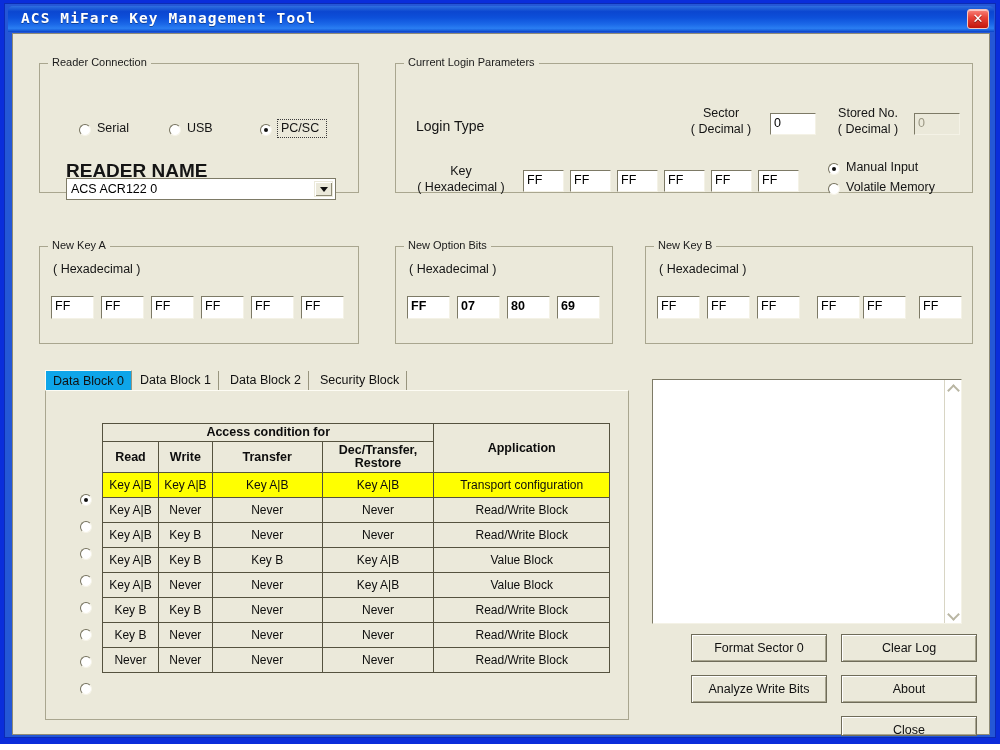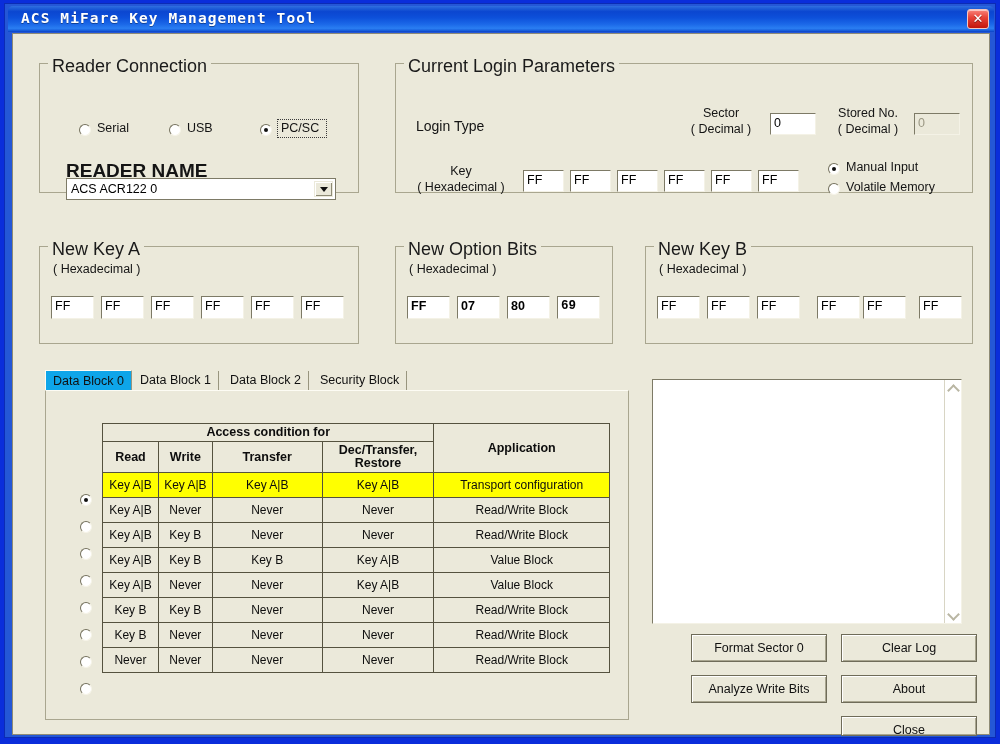--- a/index.html
+++ b/index.html
@@ -38,21 +38,21 @@
   #client{position:absolute;left:7px;top:29px;width:978px;height:702px;
        background:#ece9d8;
        border:1px solid #8e8b76;box-sizing:border-box;}
   #surface{position:absolute;left:0;top:0;width:100%;height:100%;
        background:#ebe9da;}
 
   
   .gbox{position:absolute;border:1px solid #a9a68f;
         box-sizing:border-box;background:transparent;}
   .gbox>.legend{position:absolute;top:-8px;left:8px;padding:0 4px;
-        background:#ebe9da;font-size:18px;color:#1a1a1a;
+        background:#ebe9da;font-size:11px;color:#1a1a1a;
         white-space:nowrap;}
 
   .lbl{position:absolute;font-size:12.5px;color:#141414;white-space:nowrap;}
   .lbl.b{font-weight:bold;}
   .lbl.c{text-align:center;}
 
   
   .field{position:absolute;background:#ffffff;box-sizing:border-box;
         border-top:1px solid #7d7a66;border-left:1px solid #7d7a66;
         border-right:1px solid #f4f2e6;border-bottom:1px solid #f4f2e6;
@@ -207,21 +207,21 @@
         <div class="field" style="left:238px;top:262px;width:43px;height:23px;">FF</div>
         <div class="field" style="left:288px;top:262px;width:43px;height:23px;">FF</div>
 
         <div class="gbox" style="left:382px;top:212px;width:218px;height:98px;">
           <span class="legend">New Option Bits</span>
         </div>
         <div class="lbl" style="left:396px;top:228px;">( Hexadecimal )</div>
         <div class="field" style="left:394px;top:262px;width:43px;height:23px;font-weight:bold;">FF</div>
         <div class="field" style="left:444px;top:262px;width:43px;height:23px;font-weight:bold;">07</div>
         <div class="field" style="left:494px;top:262px;width:43px;height:23px;font-weight:bold;">80</div>
-        <div class="field" style="left:544px;top:262px;width:43px;height:23px;font-weight:bold;font-family:Liberation Mono, monospace;">69</div>
+        <div class="field" style="left:544px;top:262px;width:43px;height:23px;font-weight:bold;">69</div>
 
         <div class="gbox" style="left:632px;top:212px;width:328px;height:98px;">
           <span class="legend">New Key B</span>
         </div>
         <div class="lbl" style="left:646px;top:228px;">( Hexadecimal )</div>
         <div class="field" style="left:644px;top:262px;width:43px;height:23px;">FF</div>
         <div class="field" style="left:694px;top:262px;width:43px;height:23px;">FF</div>
         <div class="field" style="left:744px;top:262px;width:43px;height:23px;">FF</div>
         <div class="field" style="left:804px;top:262px;width:43px;height:23px;">FF</div>
         <div class="field" style="left:850px;top:262px;width:43px;height:23px;">FF</div>

